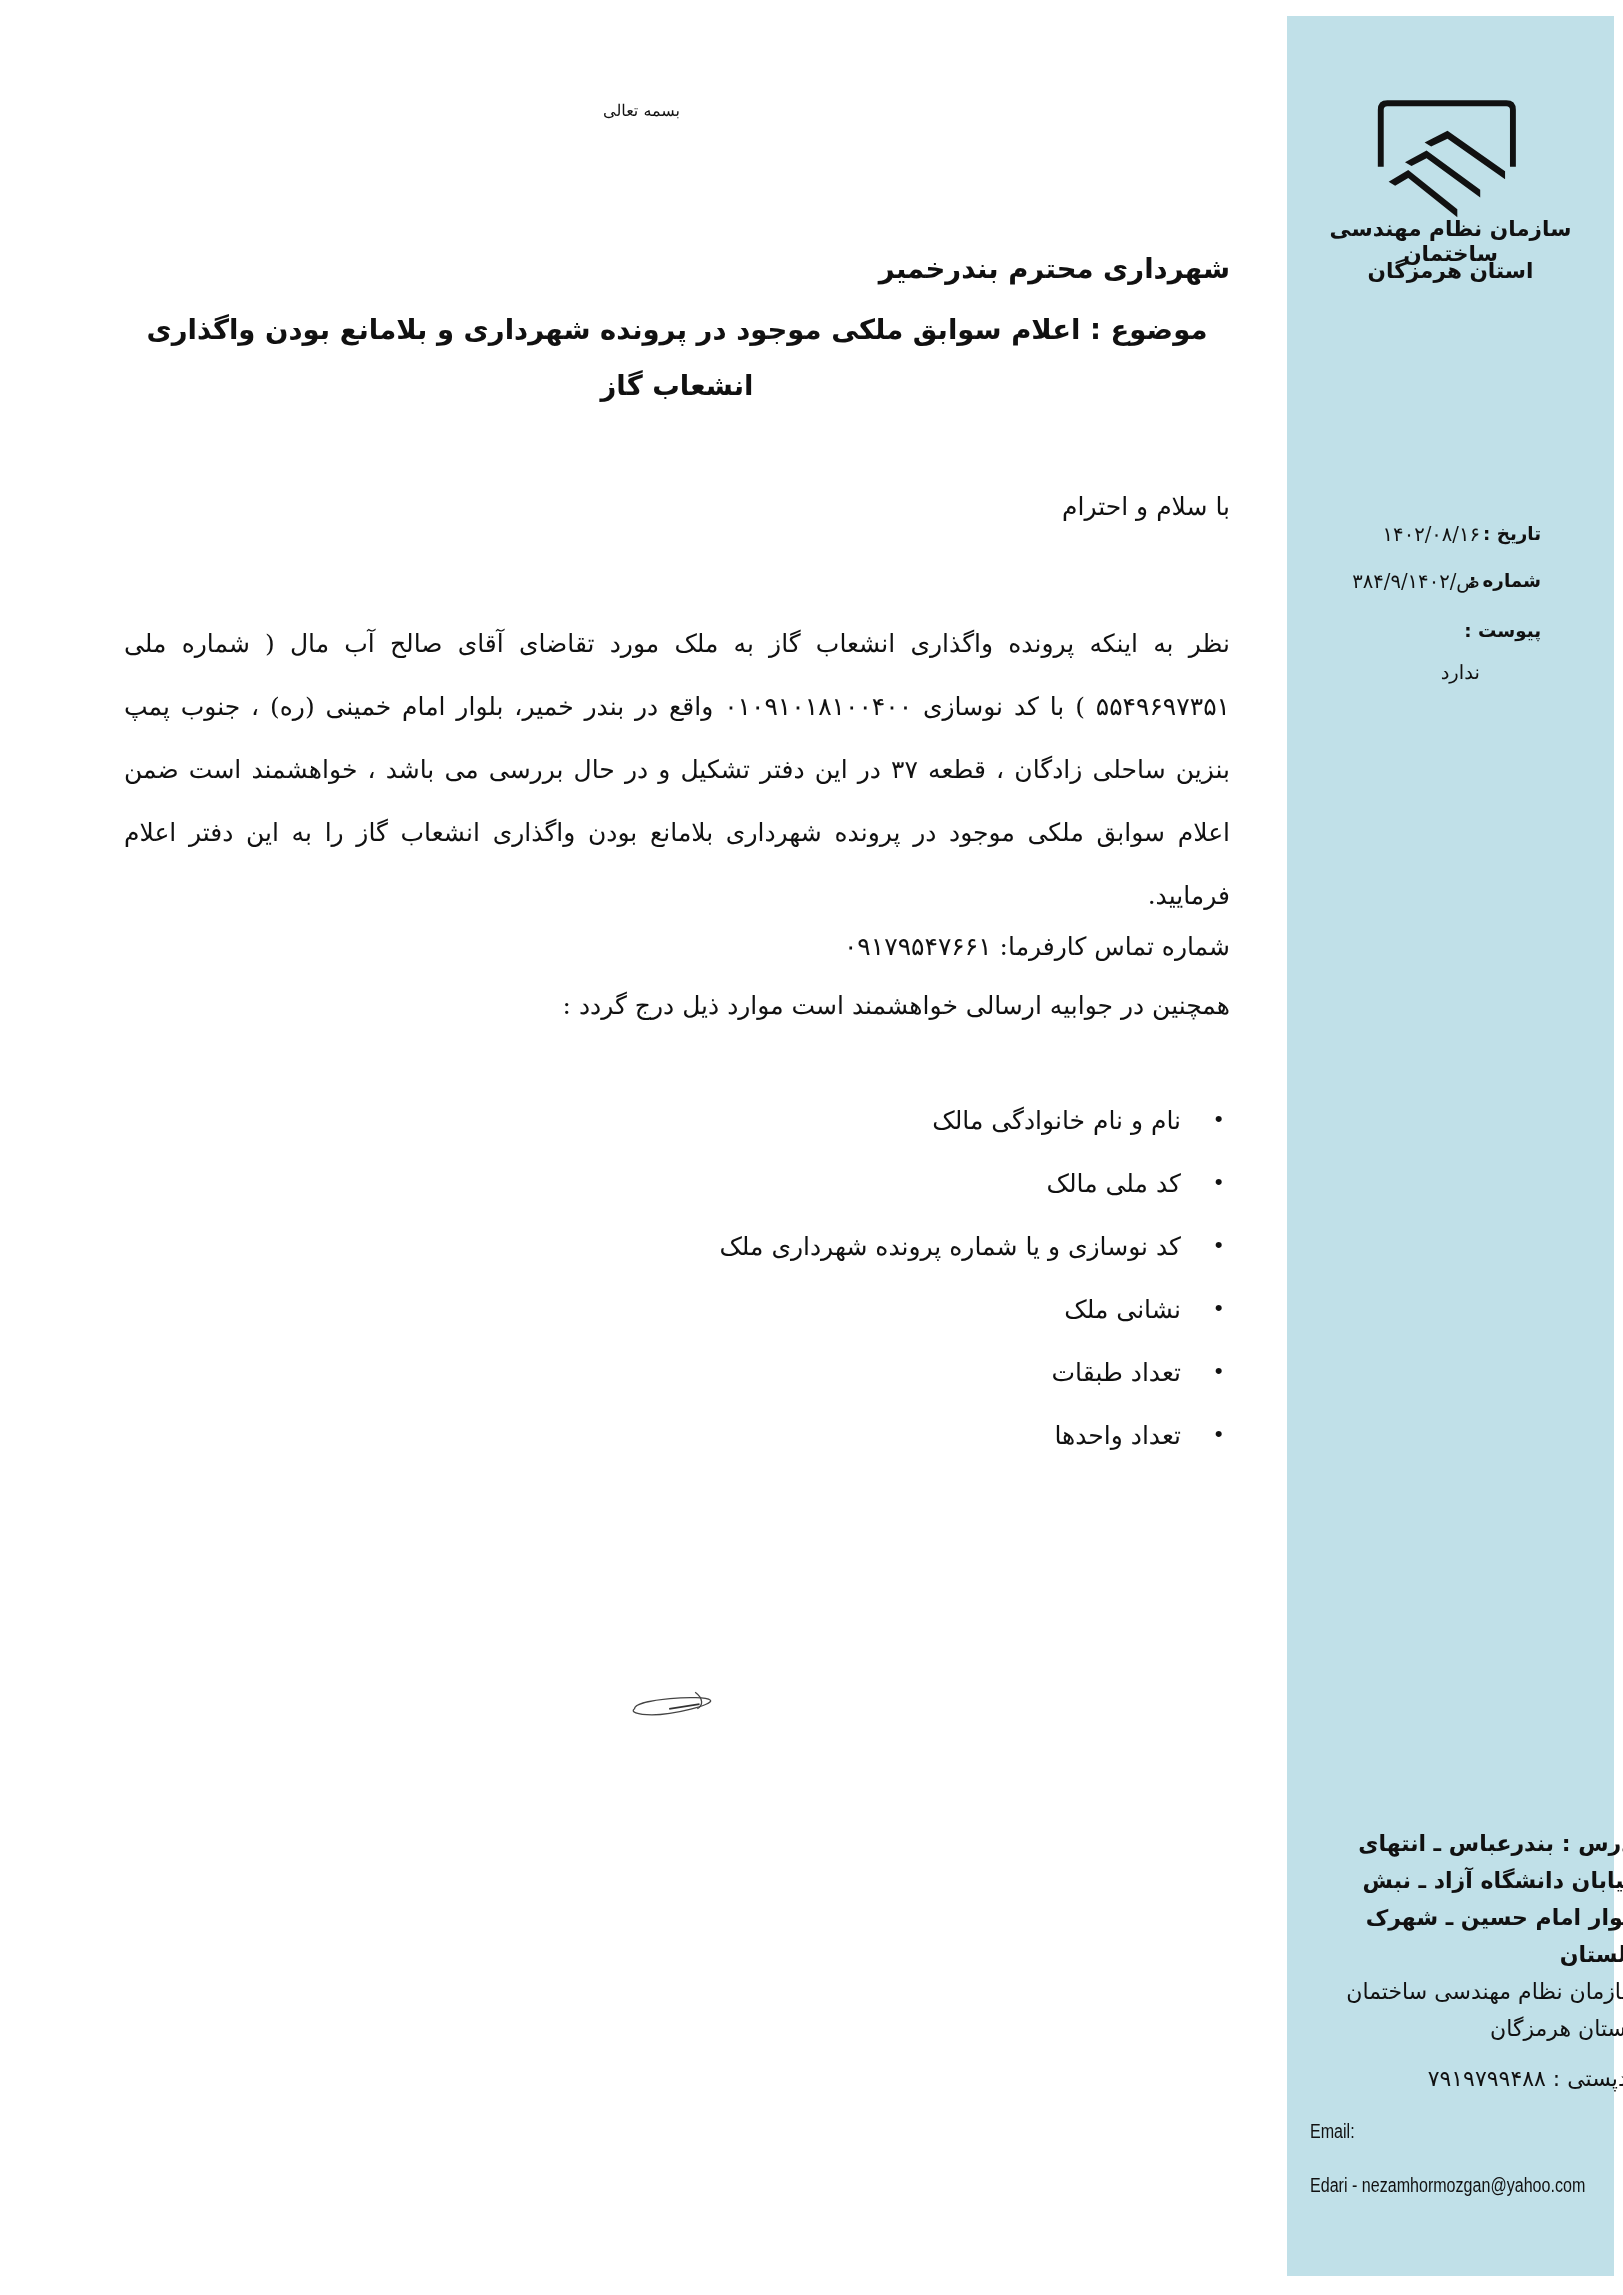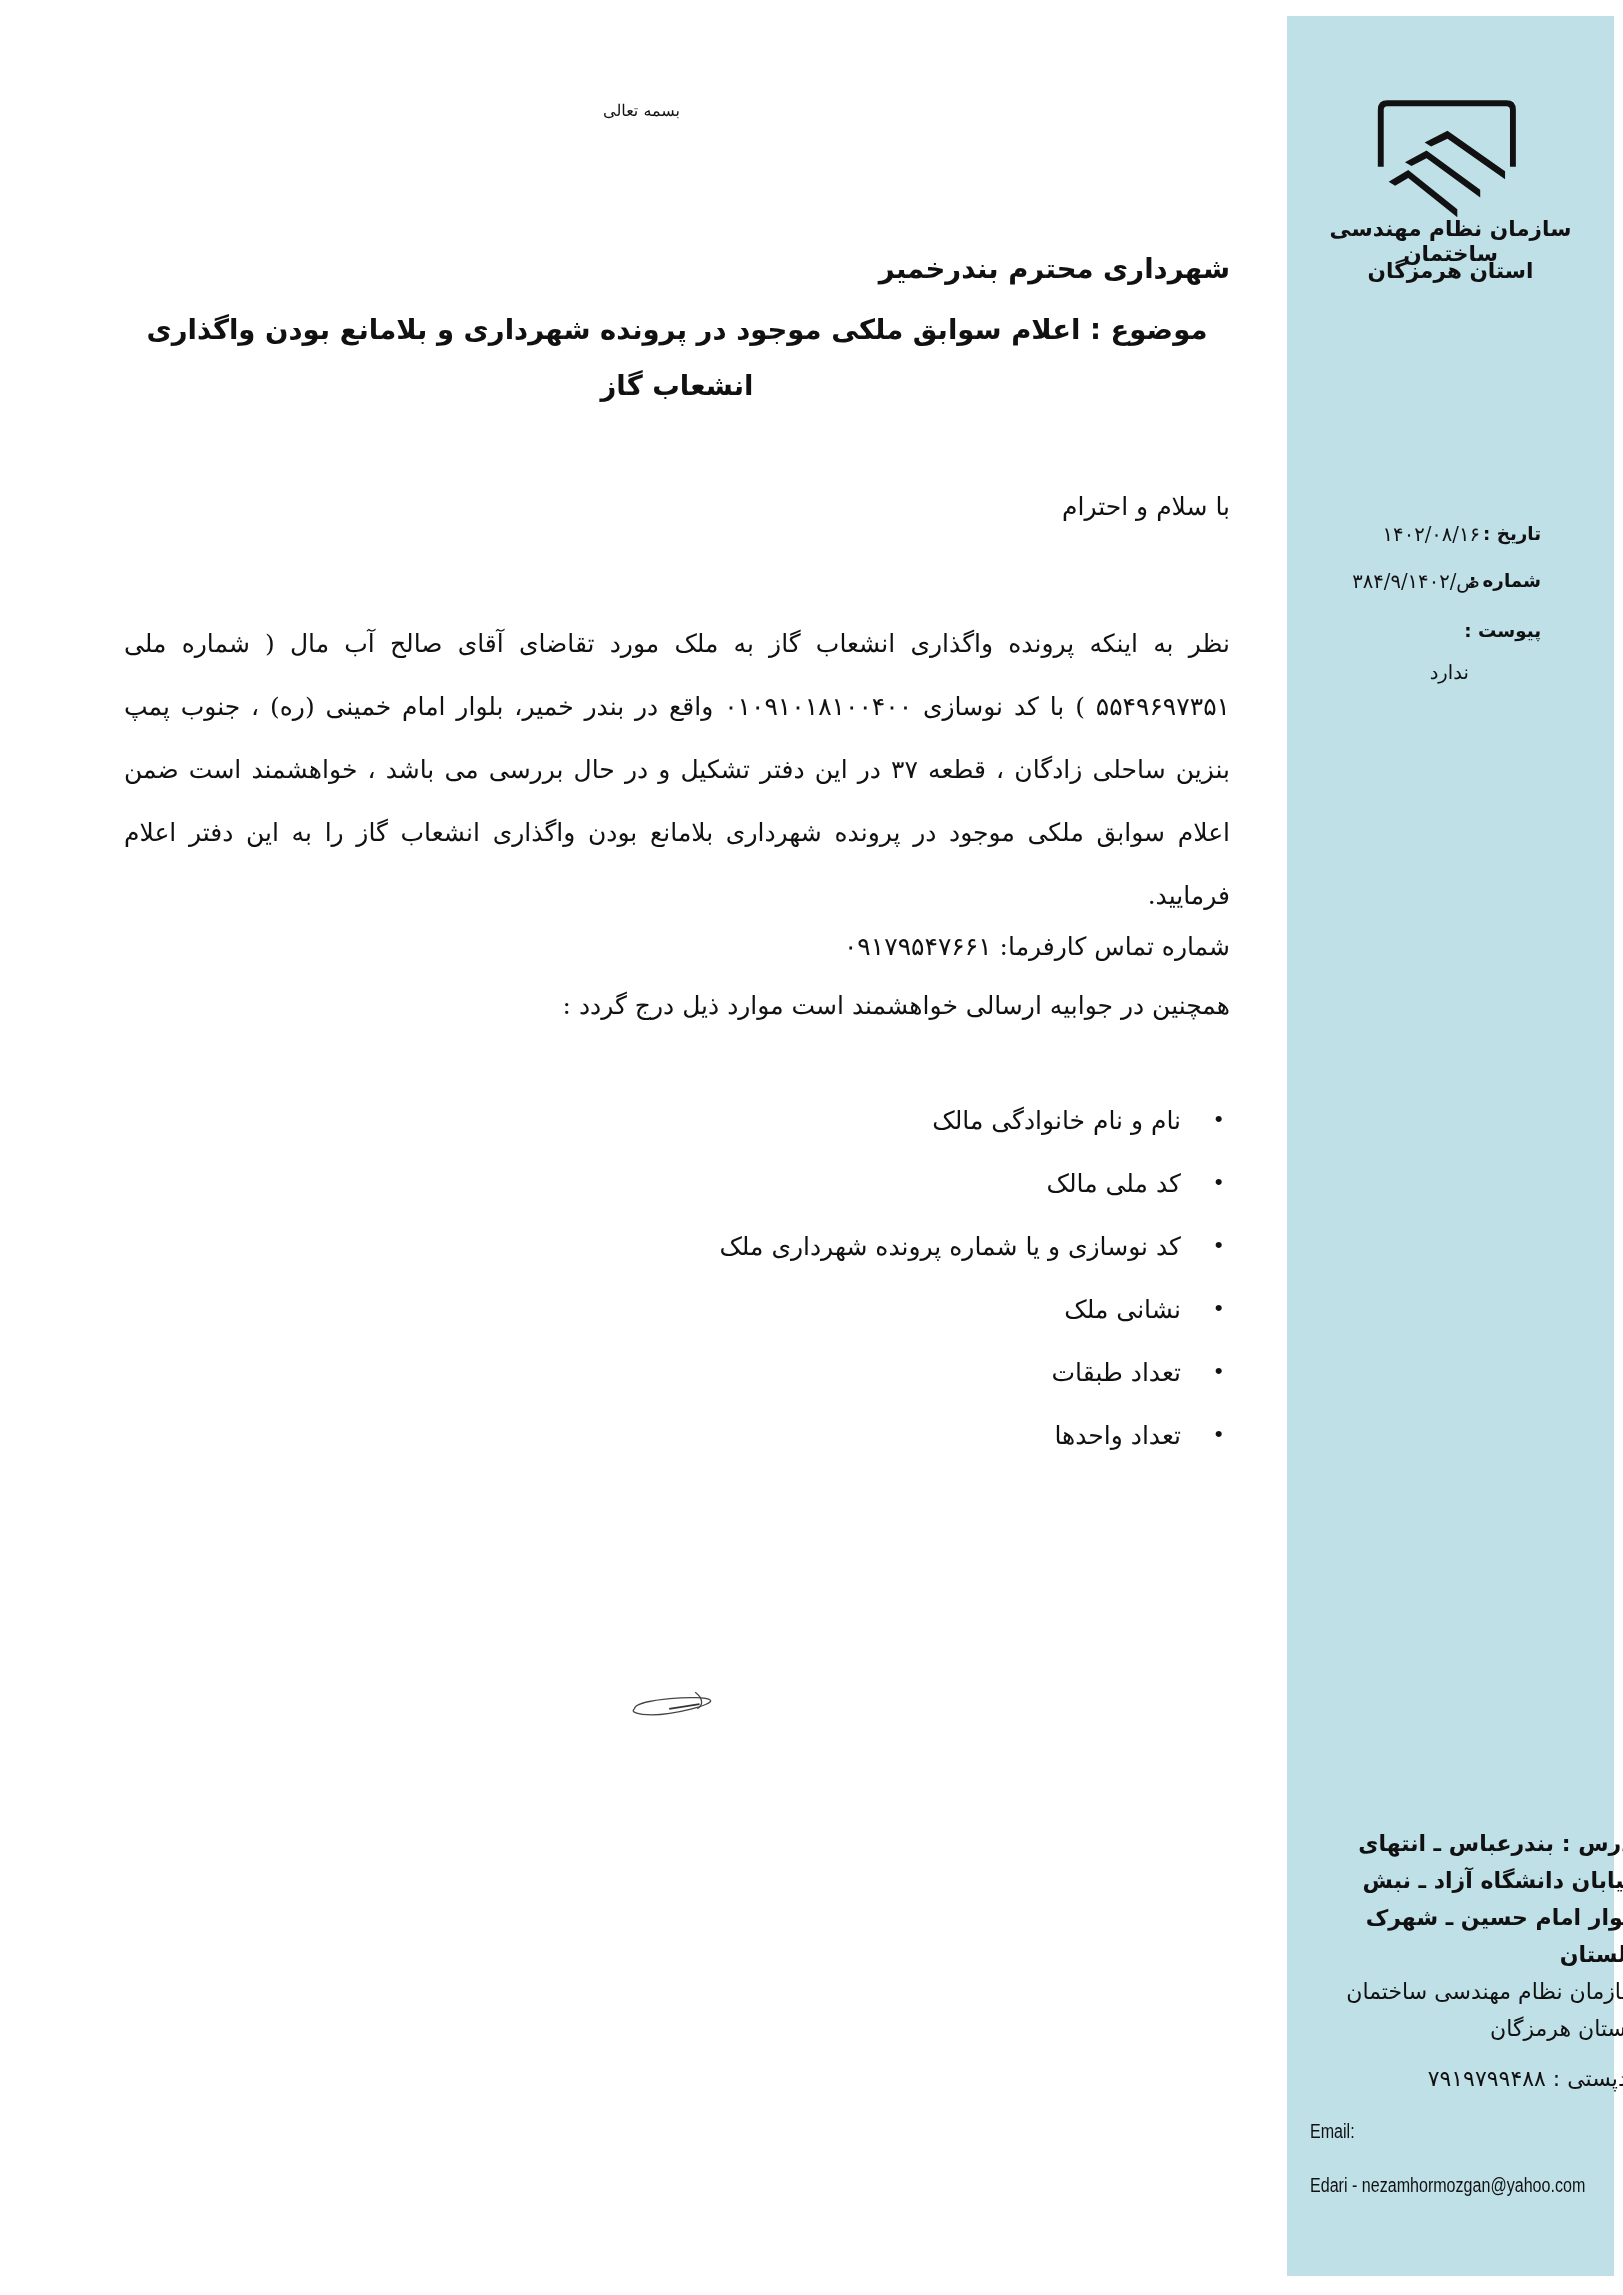--- a/index.html
+++ b/index.html
@@ -43,21 +43,21 @@
 </svg>
 
 <div class="abs org-name" style="top:216px;">سازمان نظام مهندسی ساختمان</div>
 <div class="abs org-name" style="top:258px;">استان هرمزگان</div>
 
 <div class="abs meta-label" style="right:82px; top:523px;text-align:center;">تاریخ :</div>
 <div class="abs meta-value" style="right:143px; top:523px;">۱۴۰۲/۰۸/۱۶</div>
 <div class="abs meta-label" style="right:82px; top:570px;">شماره :</div>
 <div class="abs meta-value" style="right:143px; top:570px;">ص/۳۸۴/۹/۱۴۰۲</div>
 <div class="abs meta-label" style="right:82px; top:620px;">پیوست :</div>
-<div class="abs meta-value" style="right:154px; top:661px;">ندارد</div>
+<div class="abs meta-value" style="right:143px; top:661px;">ندارد</div>
 
 <div id="address" class="abs">
   <div>آدرس : بندرعباس ـ انتهای</div>
   <div>خیابان دانشگاه آزاد ـ نبش</div>
   <div>بلوار امام حسین ـ شهرک</div>
   <div>گلستان</div>
   <div class="plain">سازمان نظام مهندسی ساختمان</div>
   <div class="plain" style="padding-right:7.9px;">استان هرمزگان</div>
   <div class="plain" style="margin-top:13px;">کدپستی : ۷۹۱۹۷۹۹۴۸۸</div>
 </div>

